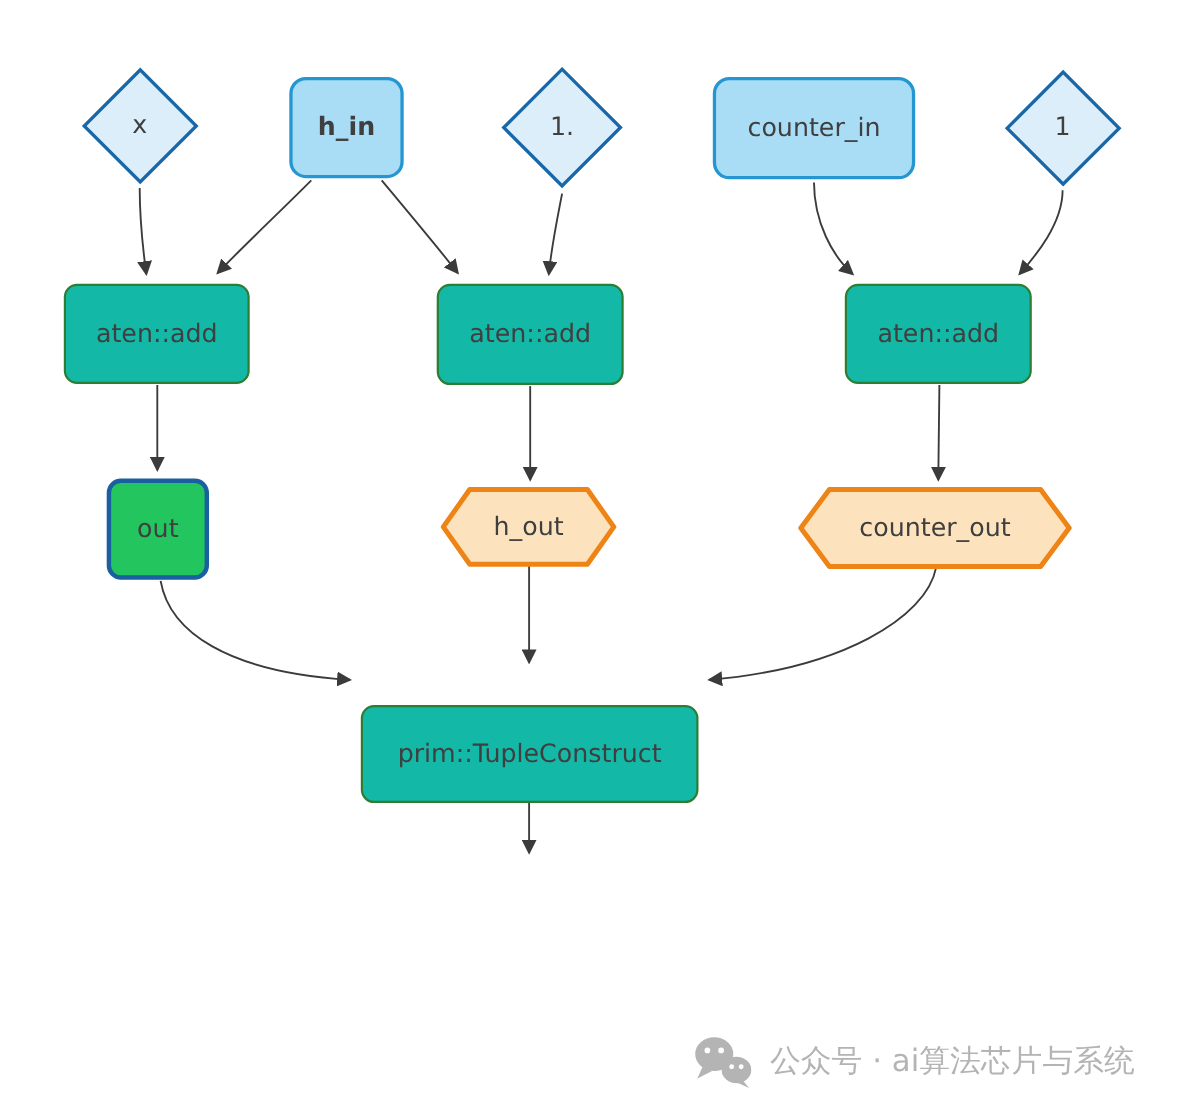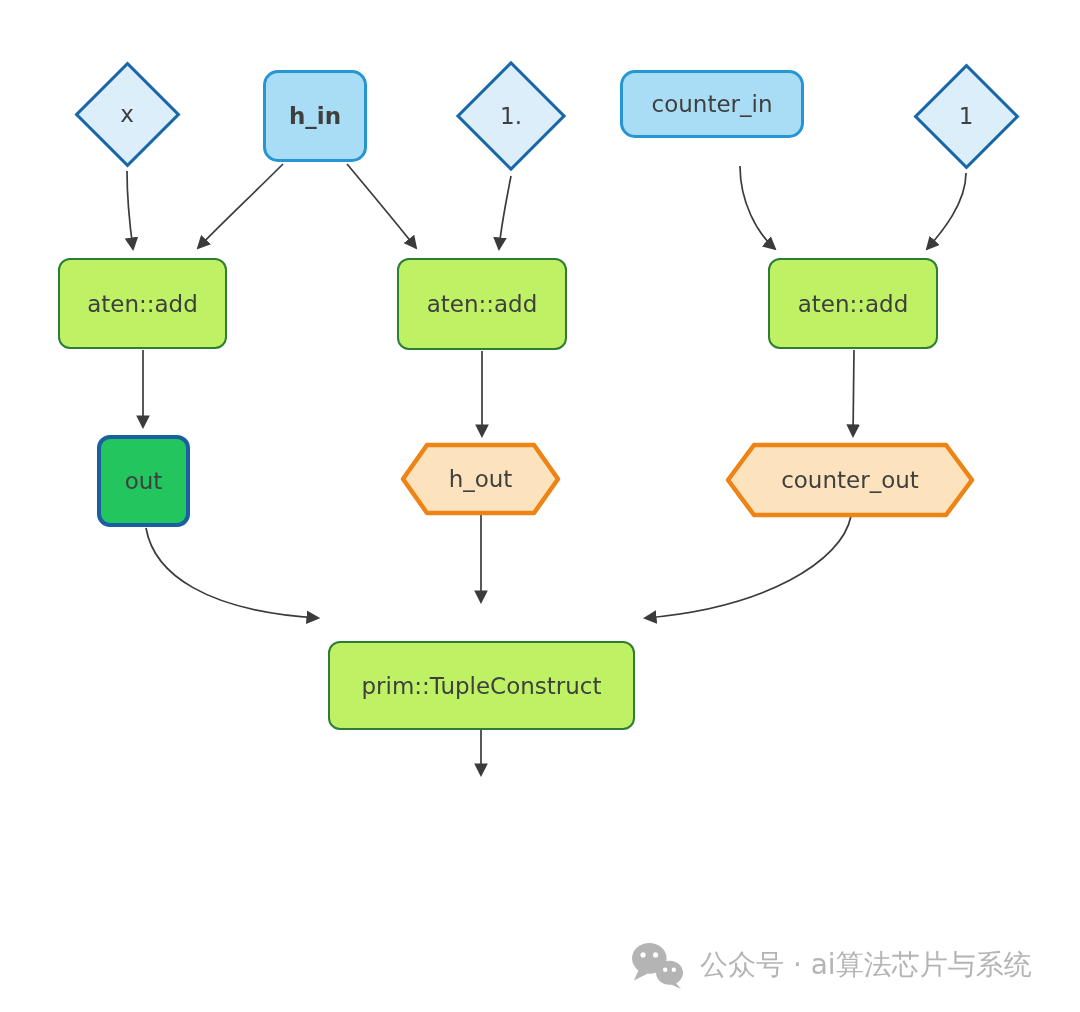--- a/index.html
+++ b/index.html
@@ -12,21 +12,21 @@
   }
   .edges{position:absolute;left:0;top:0;width:1080px;height:1012px;}
   .node{
     position:absolute;
     display:flex;align-items:center;justify-content:center;
     box-sizing:border-box;
     color:#3f3f3f;font-size:23px;
   }
   .rect-node{border-style:solid;}
   .input-rect{background:#a9ddf5;border:3.5px solid #2596d2;border-radius:15px;}
-  .op-rect{background:#bef264;border:2px solid #2d7d35;border-radius:12px;}
+  .op-rect{background:#14b8a6;border:2px solid #2d7d35;border-radius:12px;}
   .value-rect{background:#22c55e;border:4px solid #1a5f9f;border-radius:13px;}
   .diamond{position:absolute;display:flex;align-items:center;justify-content:center;}
   .diamond .shape{
     position:absolute;box-sizing:border-box;
     background:#ddeefb;border:3.5px solid #1a67a8;
     transform:rotate(45deg);
   }
   .diamond .shape.thick{border-width:4px;}
   .diamond .lbl{position:relative;z-index:1;color:#3f3f3f;font-size:23px;}
   .hex{position:absolute;}
@@ -77,21 +77,21 @@
 
   <div class="node rect-node input-rect" style="left:263px;top:70px;width:104px;height:92px;font-weight:bold;">
     <span>h_in</span>
   </div>
 
   <div class="diamond" style="left:456px;top:61px;width:110px;height:110px;">
     <div class="shape" style="width:78px;height:78px;"></div>
     <span class="lbl">1.</span>
   </div>
 
-  <div class="node rect-node input-rect" style="left:620px;top:70px;width:184px;height:68px;">
+  <div class="node rect-node input-rect" style="left:648px;top:70px;width:184px;height:93px;">
     <span>counter_in</span>
   </div>
 
   <div class="diamond" style="left:913px;top:63px;width:106px;height:106px;">
     <div class="shape" style="width:75px;height:75px;"></div>
     <span class="lbl">1</span>
   </div>
 
   <div class="node rect-node op-rect" style="left:58px;top:258px;width:169px;height:91px;">
     <span>aten::add</span>

